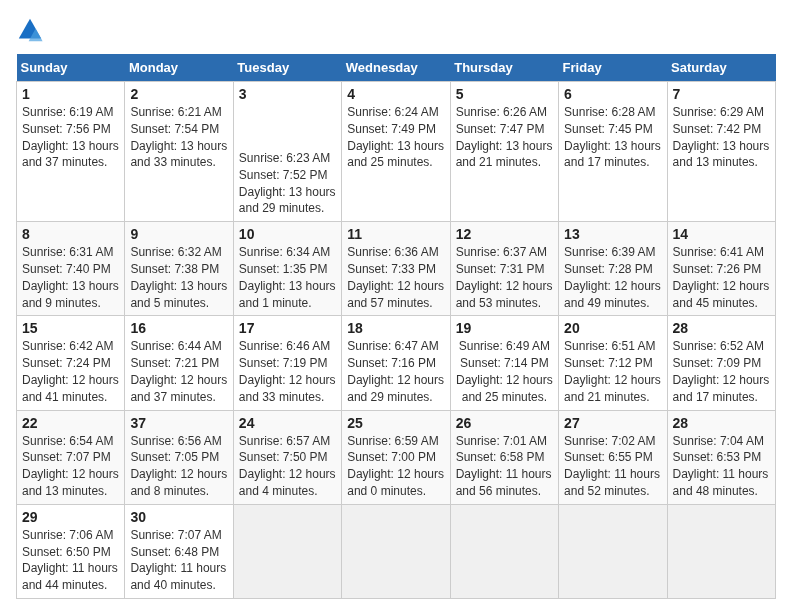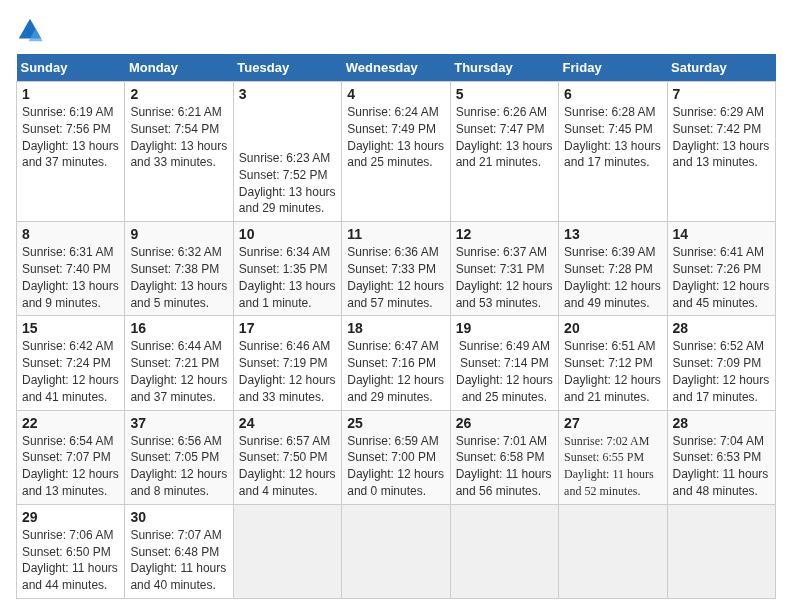--- a/index.html
+++ b/index.html
@@ -304,21 +304,21 @@
         </td>
         <td>
           <span class="day-num">26</span>
           <div class="day-info" style="white-space: pre-line;">Sunrise: 7:01 AM
 Sunset: 6:58 PM
 Daylight: 11 hours
 and 56 minutes.</div>
         </td>
         <td>
           <span class="day-num">27</span>
-          <div class="day-info" style="white-space: pre-line; font-family: Liberation Serif, serif;">Sunrise: 7:02 AM
+          <div class="day-info" style="white-space: pre-line;">Sunrise: 7:02 AM
 Sunset: 6:55 PM
 Daylight: 11 hours
 and 52 minutes.</div>
         </td>
         <td>
           <span class="day-num">28</span>
           <div class="day-info" style="white-space: pre-line;">Sunrise: 7:04 AM
 Sunset: 6:53 PM
 Daylight: 11 hours
 and 48 minutes.</div>

